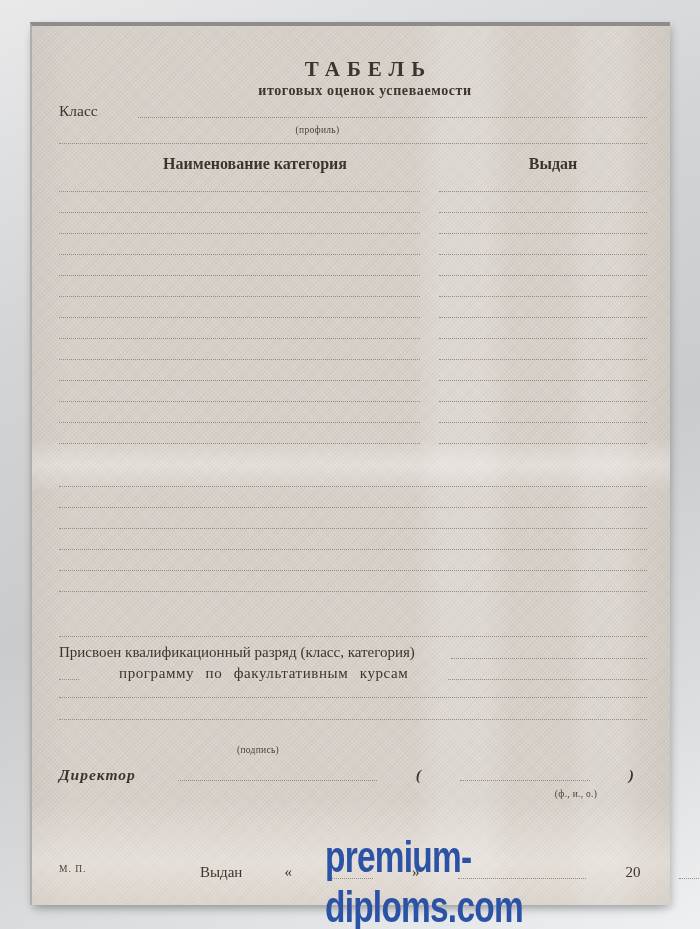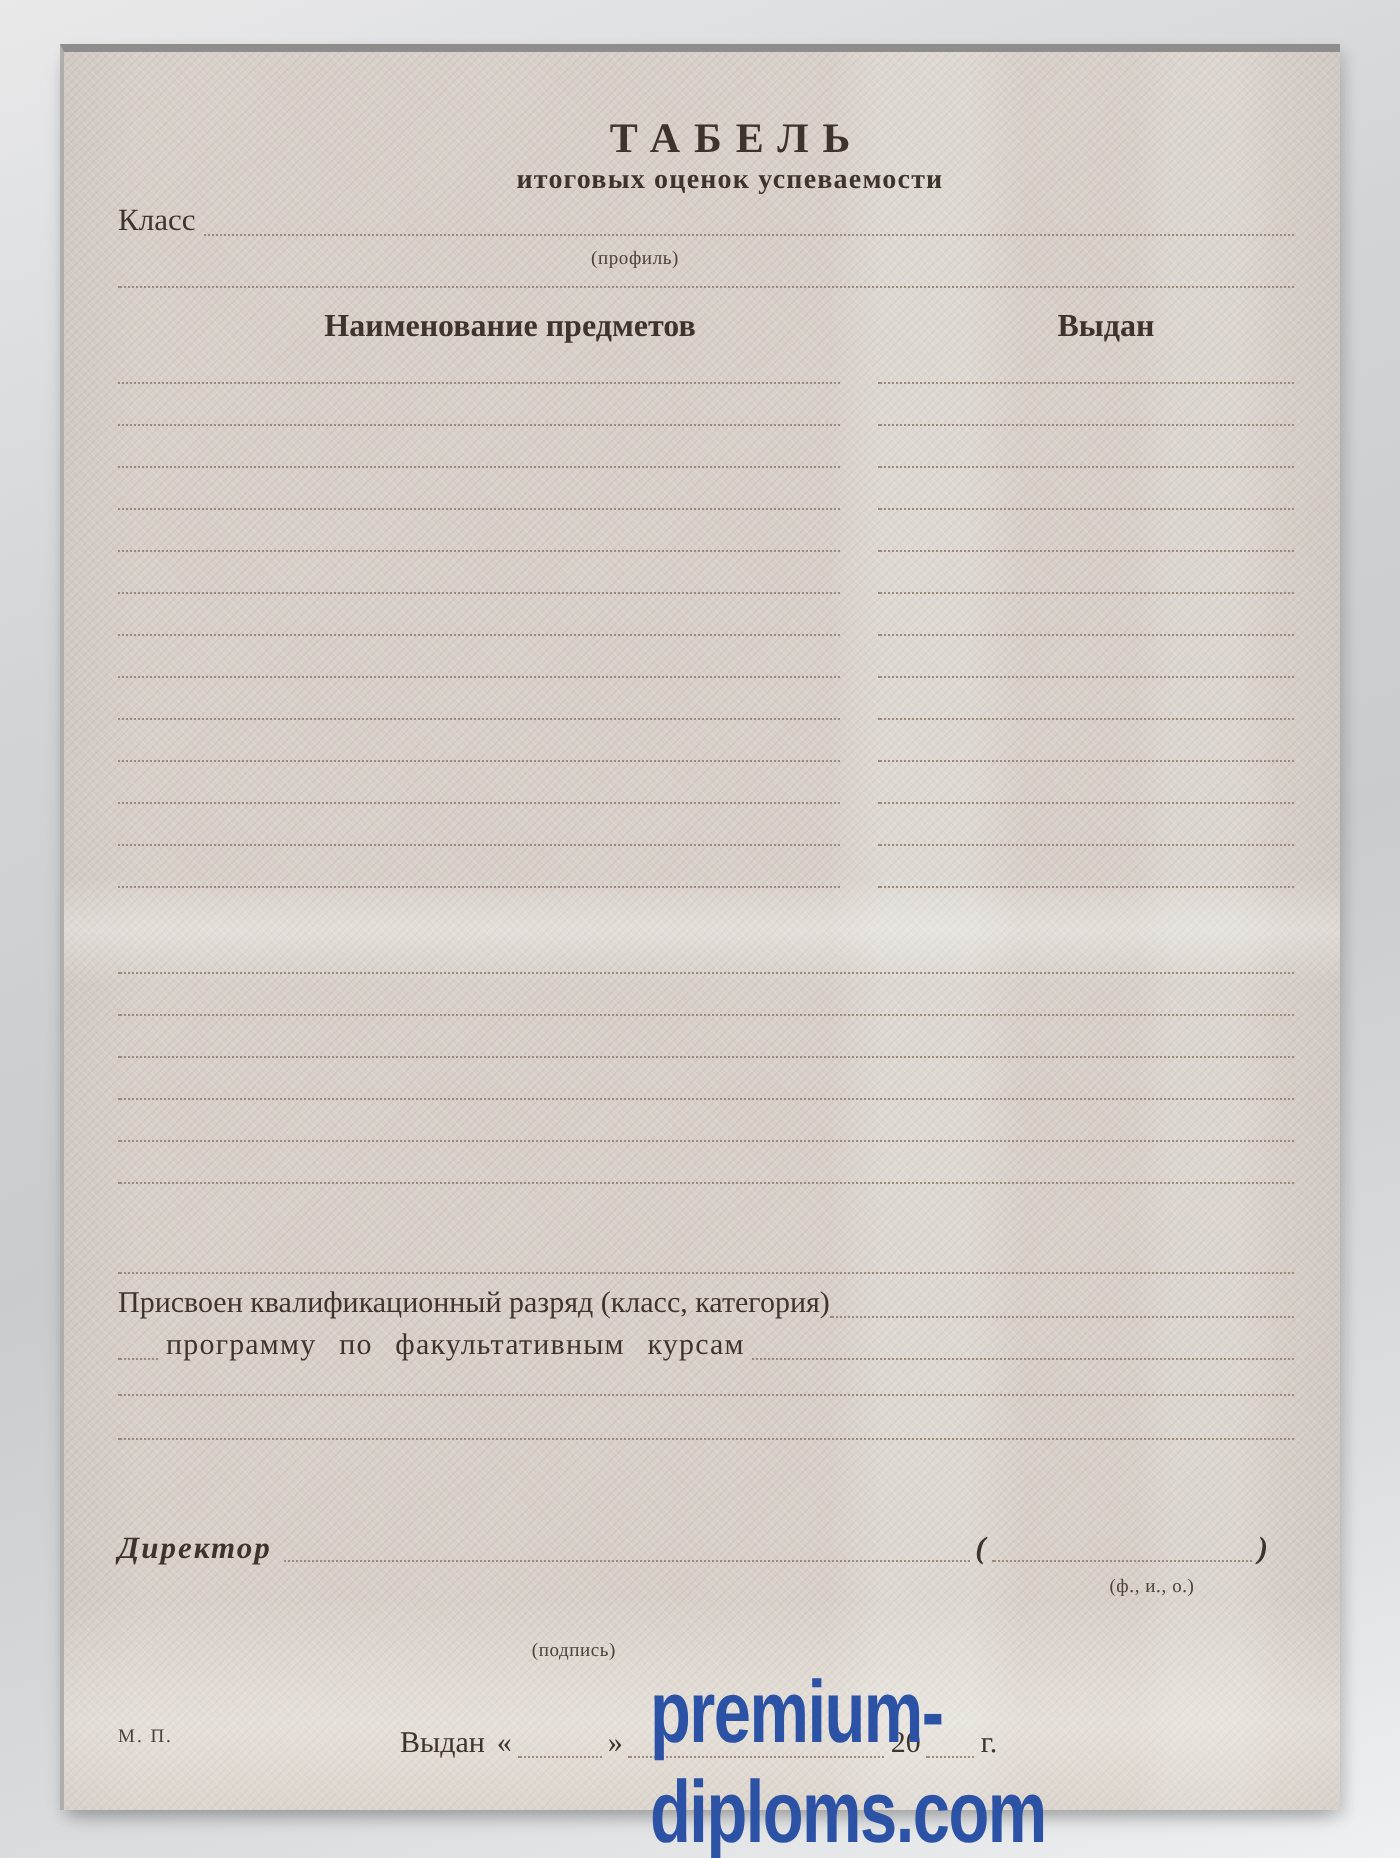--- a/index.html
+++ b/index.html
@@ -35,42 +35,42 @@
       linear-gradient(180deg, rgba(0,0,0,0) 0 88%, rgba(255,252,246,.35) 95%, rgba(235,228,220,.25) 100%);
   }
   .abs{position:absolute;}
   .c{text-align:center;padding-left:26px;}
   .ink{color:var(--ink);}
   .title{left:0;width:640px;top:31px;font-size:21px;font-weight:bold;letter-spacing:7px;text-indent:7px;}
   .subtitle{left:0;width:640px;top:57px;font-size:14px;font-weight:bold;letter-spacing:.6px;}
   .hint{font-size:9.5px;color:#4a4138;letter-spacing:.3px;}
   .fill{flex:1 1 auto;border-bottom:1px dotted var(--dot);margin-bottom:3px;}
   .fillw{flex:0 0 auto;border-bottom:1px dotted var(--dot);margin-bottom:3px;}
-  .rowflex{display:flex;align-items:stretch;font-size:15px;color:var(--ink);}
+  .rowflex{display:flex;align-items:stretch;font-size:15px;color:var(--ink);gap:36px;}
   .class-row{left:27px;top:76px;width:588px;height:19px;font-size:15.5px;}
   .class-row .lbl{padding-right:4px;}
   .profile-hint{left:150px;top:99px;width:245px;}
   .ruled{border-bottom:1px dotted var(--dot);height:0;}
   .line-full{left:27px;width:588px;}
   .thead-1{left:100px;top:129px;width:220px;font-size:16px;font-weight:bold;}
   .thead-2{left:458px;top:129px;width:100px;font-size:16px;font-weight:bold;}
   .trow{position:absolute;left:27px;width:588px;height:21px;display:flex;}
   .seg{border-bottom:1px dotted var(--dot);}
   .seg-l{width:361px;}
   .seg-gap{width:19px;}
   .seg-r{flex:1;}
   .xline{position:absolute;left:27px;width:588px;height:21px;border-bottom:1px dotted var(--dot);}
   .sdal-row{left:27px;top:575px;width:588px;height:18px;}
   .razryad-row{left:27px;top:618px;width:588px;height:18px;text-align:center;}
   .krome-row{left:27px;top:639px;width:588px;height:18px;}
   .spread{word-spacing:7px;letter-spacing:.6px;}
   .director-row{left:27px;top:740px;width:578px;height:18px;font-size:15.5px;}
   .director-lbl{font-style:italic;font-weight:bold;letter-spacing:1px;padding-right:6px;}
   .paren{font-style:italic;font-weight:bold;padding:0 3px;}
-  .sign-hint{left:150px;top:795px;width:126px;text-align:right;}
+  .sign-hint{left:150px;top:719px;width:126px;}
   .fio-hint{left:470px;top:763px;width:122px;}
   .seal{left:27px;top:838px;font-size:9.5px;letter-spacing:1px;color:#4a4138;}
   .issued-row{left:165px;top:838px;width:310px;height:18px;}
   .issued-row .w1{width:42px;}
   .issued-row .w2{width:128px;}
   .issued-row .w3{width:24px;}
   .issued-row span.t{padding:0 3px;}
   .watermark{
     left:293px;top:806px;width:420px;
     font-family:"Liberation Sans", sans-serif;
@@ -89,21 +89,21 @@
     <div class="abs c ink subtitle">итоговых оценок успеваемости</div>
 
     <div class="abs rowflex class-row">
       <span class="lbl">Класс</span>
       <span class="fill"></span>
     </div>
     <div class="abs c hint profile-hint">(профиль)</div>
 
     <div class="abs ruled line-full" style="top:117px"></div>
 
-    <div class="abs c ink thead-1">Наименование предметов</div>
+    <div class="abs c ink thead-1">Наименование категория</div>
     <div class="abs c ink thead-2">Выдан</div>
 
     <div>
         <div class="trow" style="top: 145px;">
           <span class="seg seg-l"></span>
           <span class="seg-gap"></span>
           <span class="seg seg-r"></span>
         </div>
         <div class="trow" style="top: 166px;">
           <span class="seg seg-l"></span>

